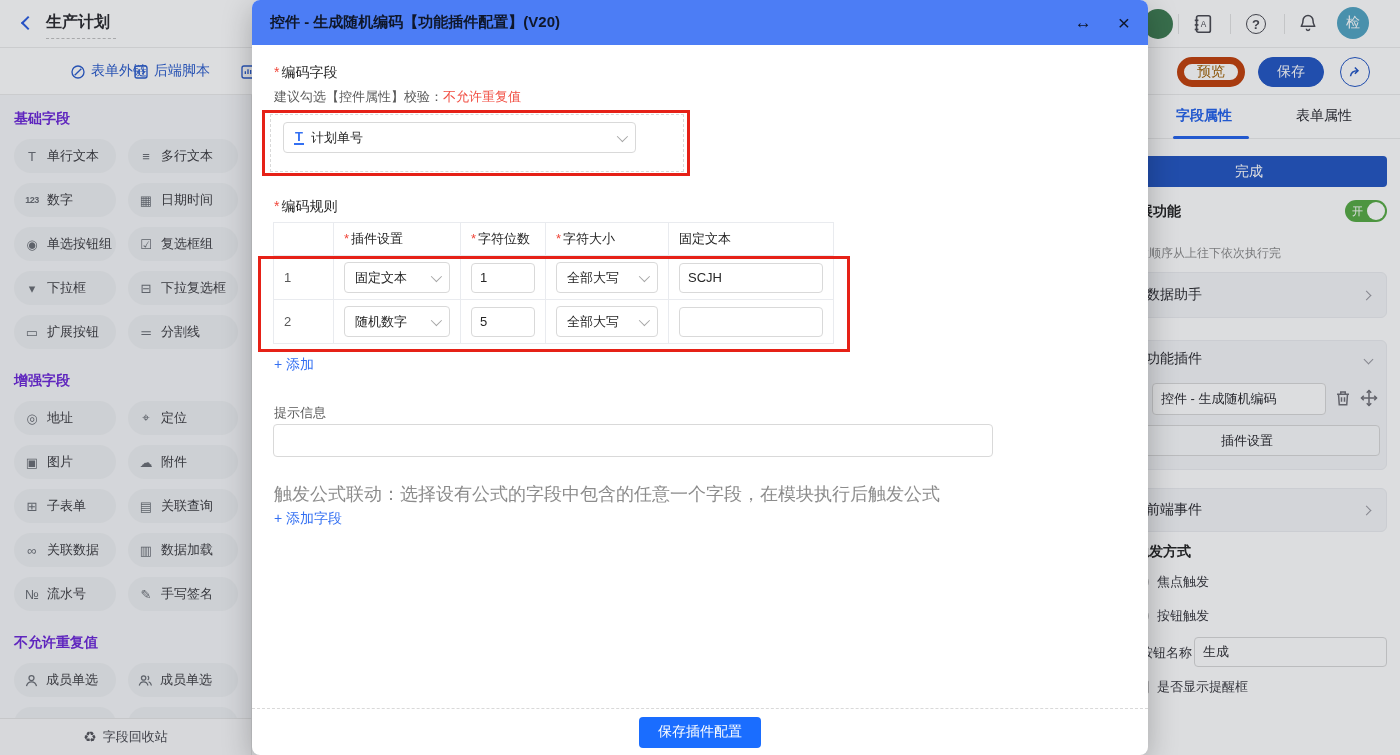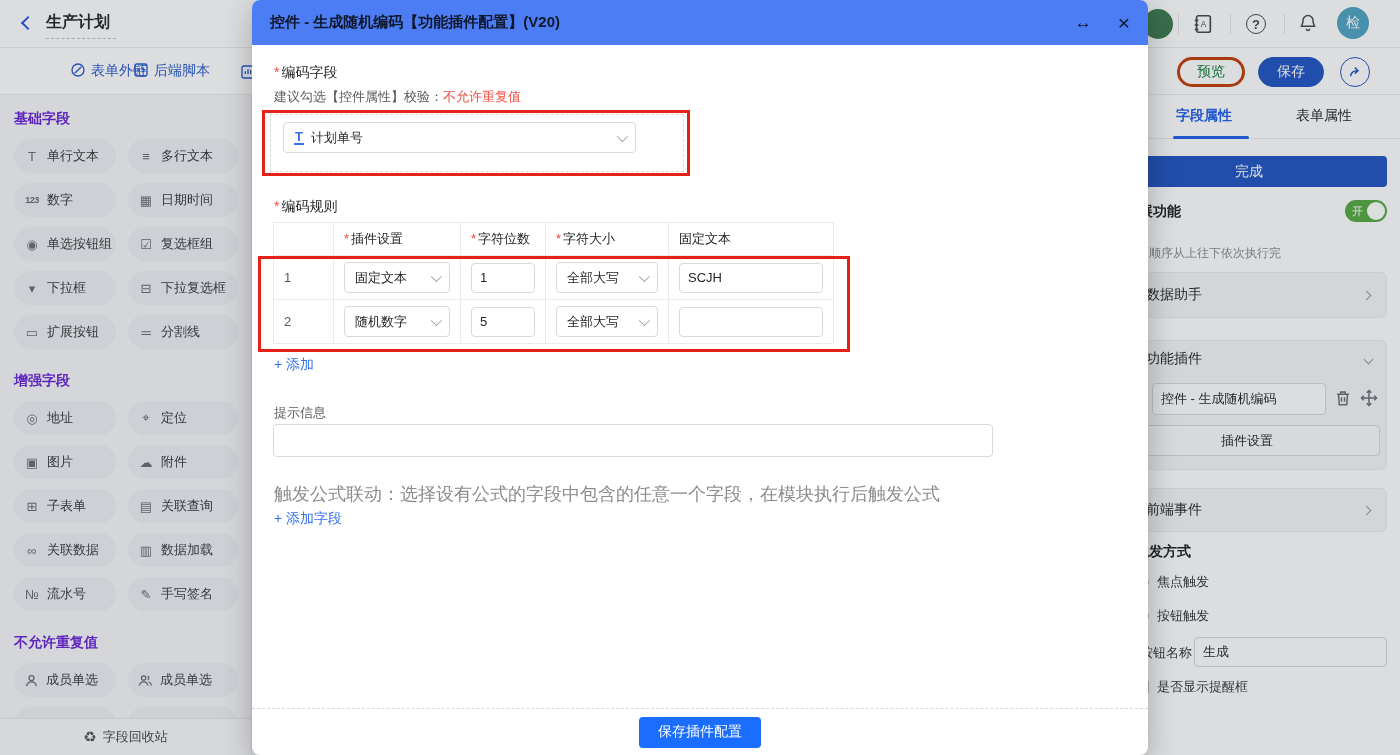--- a/index.html
+++ b/index.html
@@ -16,24 +16,24 @@
   .back-btn { left:18px; top:14px; width:20px; height:20px; cursor:pointer; }
   .back-chev { position:absolute; left:5px; top:4px; width:10px; height:10px; border-left:2px solid #2b5ce0; border-bottom:2px solid #2b5ce0; transform:rotate(45deg); }
   .page-title { left:46px; top:12px; font-size:16px; font-weight:700; color:#2b2b30; border-bottom:1px dashed #c2c2c2; padding:0 6px 5px 0; }
   .hdr-div { top:14px; width:1px; height:20px; background:#e3e3e3; }
   .green-dot { left:1143px; top:9px; width:30px; height:30px; border-radius:50%; background:#3f7d53; }
   .icon20 { width:22px; height:22px; top:13px; color:#4a4a52; }
   .help-circle { width:20px; height:20px; border:1.6px solid #4a4a52; border-radius:50%; font-size:13px; font-weight:700; color:#4a4a52; display:flex; align-items:center; justify-content:center; top:14px; }
   .avatar { left:1337px; top:7px; width:32px; height:32px; border-radius:50%; background:#53a5c4; color:#fff; font-size:14px; display:flex; align-items:center; justify-content:center; }
 
   .bg-toolbar { left:0; top:48px; width:1400px; height:47px; background:#fff; border-bottom:1px solid #ececec; z-index:1; }
-  .tb-item { top:14px; display:flex; align-items:flex-start; gap:5px; color:#2b5ccc; font-size:14px; cursor:pointer; }
+  .tb-item { top:14px; display:flex; align-items:flex-end; gap:5px; color:#2b5ccc; font-size:14px; cursor:pointer; }
   .tb-ico { width:16px; height:16px; color:#2b5ccc; }
   .pill-btn { top:9px; height:30px; border-radius:16px; font-size:14px; display:flex; align-items:center; justify-content:center; cursor:pointer; }
-  .btn-preview { left:1177px; width:68px; background:#fff; border:3px solid #c2410c; color:#15803d; }
+  .btn-preview { left:1177px; width:68px; background:#fff; border:7px solid #c2410c; color:#a16207; }
   .btn-save { left:1258px; width:66px; background:#2457c5; color:#fff; border:1px solid #2457c5; }
   .btn-share { left:1340px; top:9px; width:30px; height:30px; border-radius:50%; border:1px solid #2457c5; color:#2457c5; display:flex; align-items:center; justify-content:center; cursor:pointer; }
 
   
   .sidebar { left:0; top:95px; width:252px; height:623px; background:#f6f7f9; border-right:1px solid #e8e8e8; padding:14px 14px 0 14px; overflow:hidden; z-index:1; }
   .sec-title { font-size:14px; font-weight:700; color:#6d28d9; height:18px; line-height:18px; }
   .sec-title + .fgrid { margin-top:12px; }
   .fgrid { display:grid; grid-template-columns:102px 110px; column-gap:12px; row-gap:10px; margin-bottom:22px; }
   .fpill { height:34px; border-radius:17px; background:#eef0f2; display:flex; align-items:center; gap:7px; padding:0 10px; font-size:13px; color:#3d3d42; cursor:pointer; white-space:nowrap; }
   .fglyph { color:#6b6f76; font-size:13px; width:16px; text-align:center; flex:0 0 16px; }

